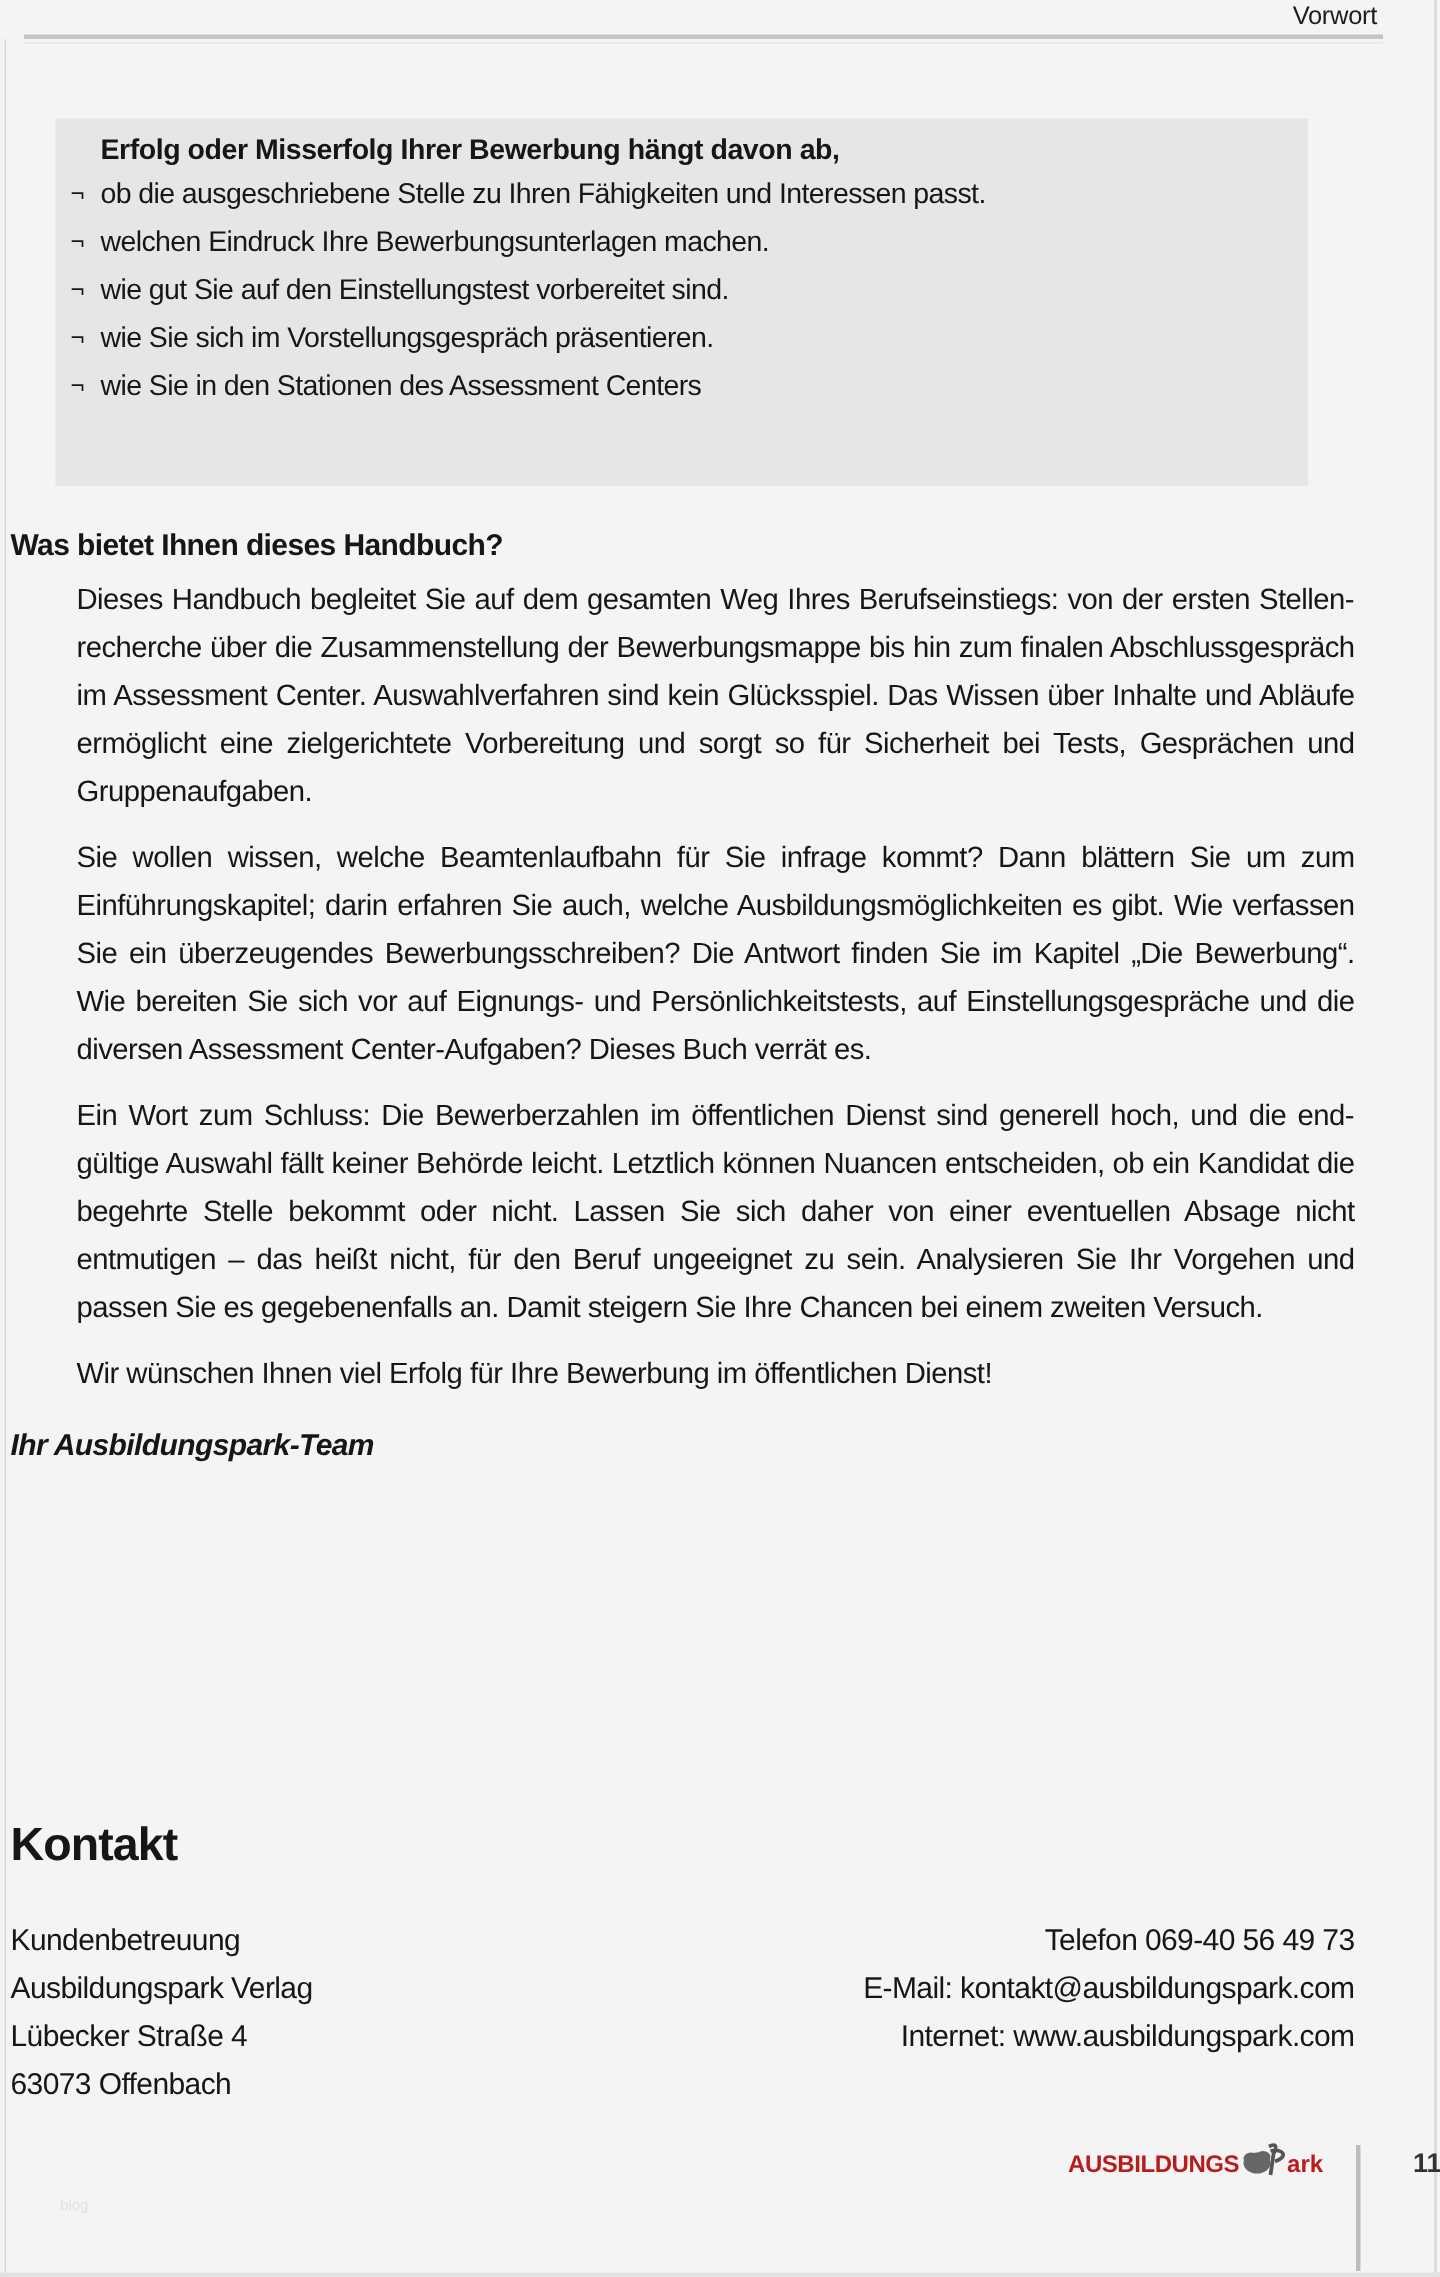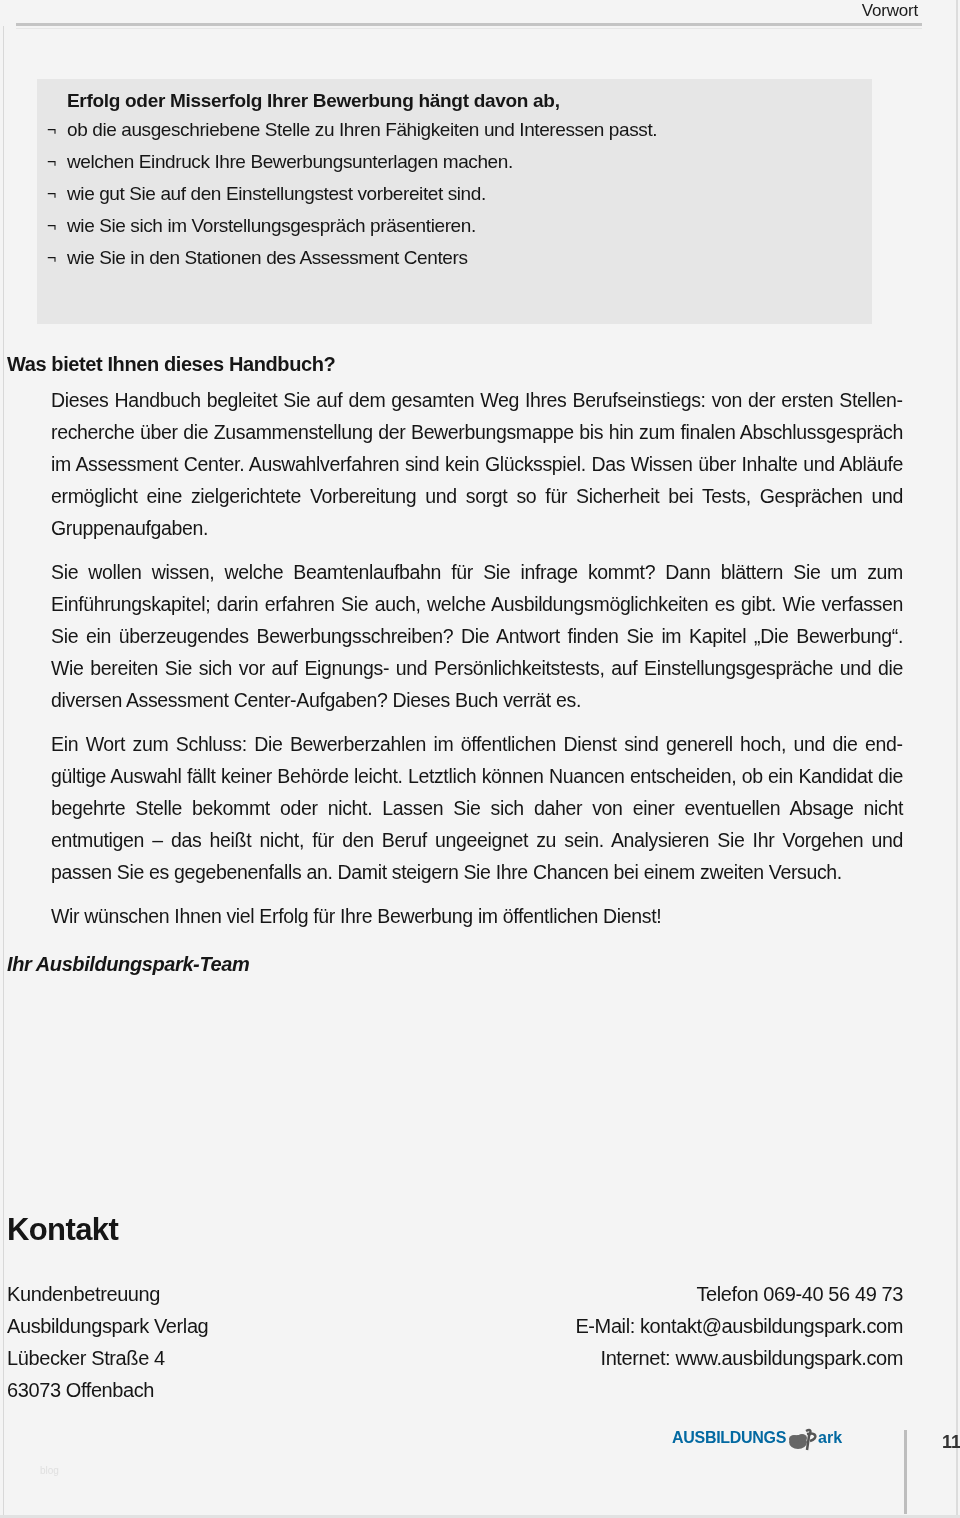--- a/index.html
+++ b/index.html
@@ -136,24 +136,24 @@
     }
     .contact .col div {
       font-size: 20px;
       line-height: 32px;
       letter-spacing: -0.4px;
     }
     .contact .col.right { text-align: right; }
 
     .footer-logo {
       position: absolute;
-      left: 672px; top: 1428px;
+      left: 712px; top: 1428px;
       display: flex;
-      align-items: flex-start;
-      color: #0369a1;
+      align-items: flex-end;
+      color: #b91c1c;
     }
     .footer-logo .word {
       font-weight: bold;
       font-size: 16px;
       letter-spacing: -0.3px;
       line-height: 20px;
     }
     .footer-logo svg { display: block; }
     .footer-logo .park {
       font-weight: bold;

